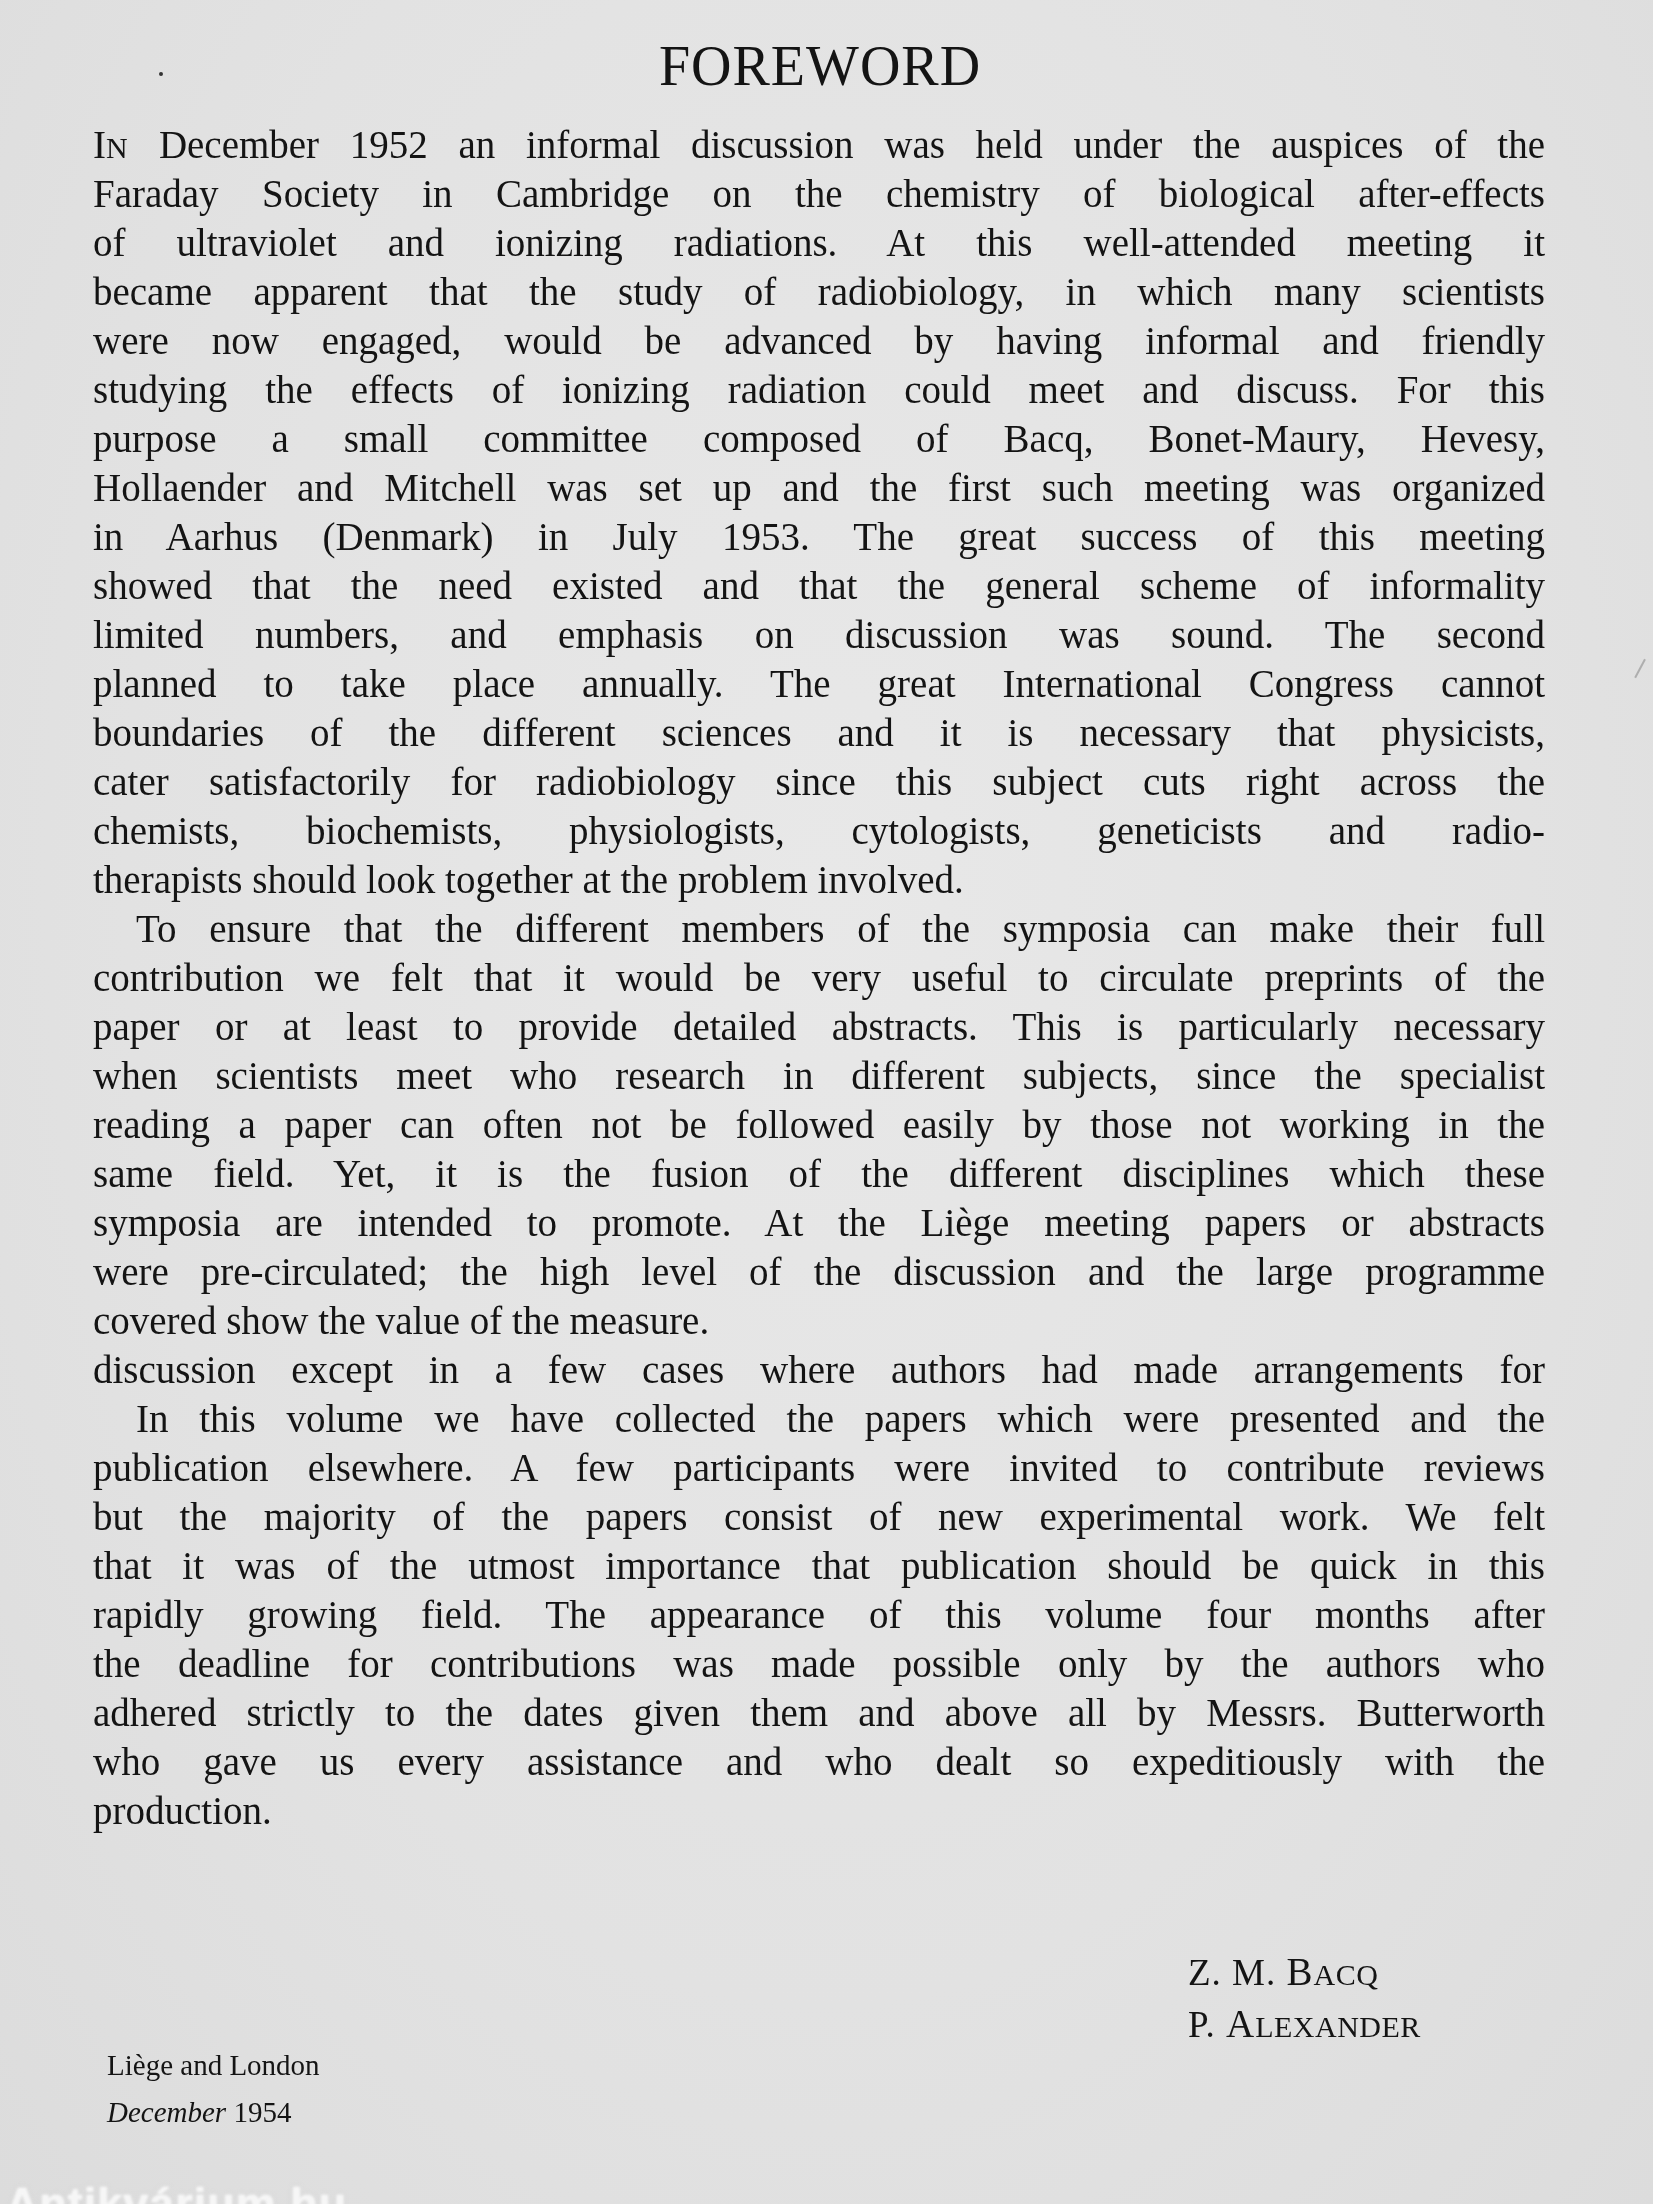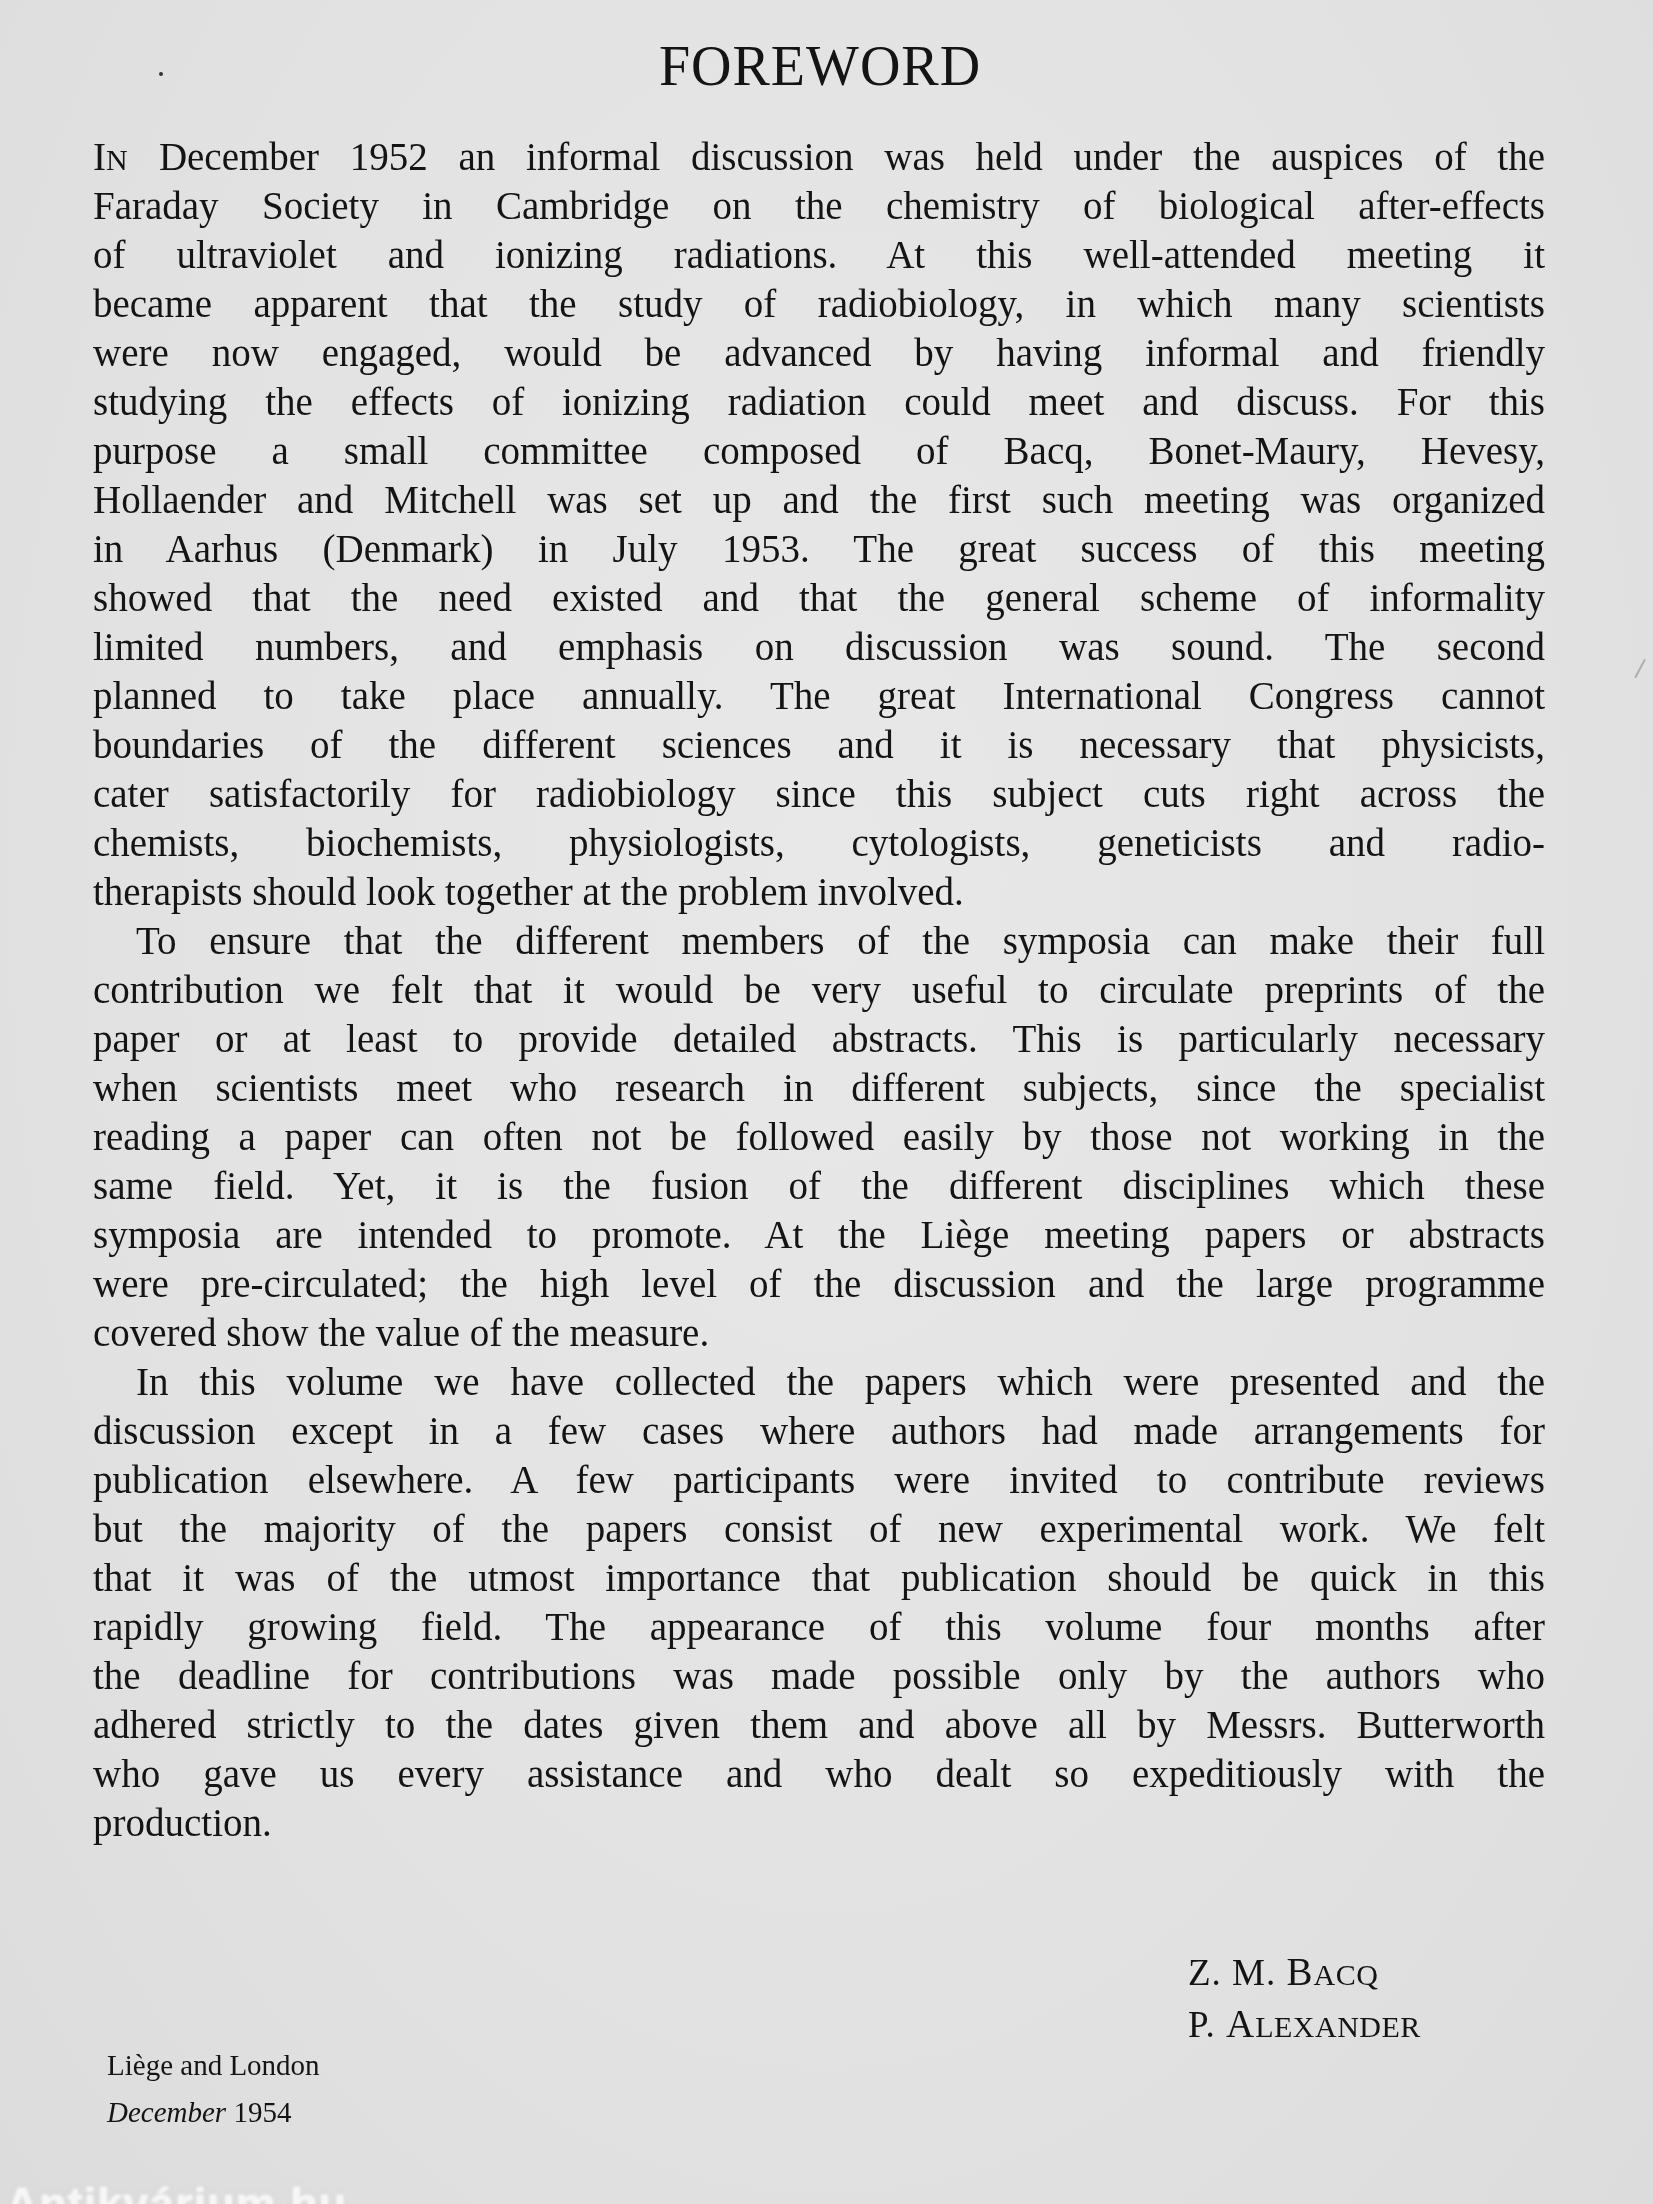--- a/index.html
+++ b/index.html
@@ -32,21 +32,21 @@
     position: absolute;
     left: 159px;
     top: 72px;
     width: 3.9px;
     height: 3.9px;
     border-radius: 50%;
     background: #333;
   }
   .body-text {
     position: absolute;
-    top: 132px;
+    top: 120px;
     left: 93px;
     width: 1452px;
   }
   .line {
     display: block;
     font-size: 39px;
     line-height: 49px;
     height: 49px;
     white-space: nowrap;
     text-align: justify;
@@ -145,22 +145,22 @@
     <span class="line">paper or at least to provide detailed abstracts.   This is particularly necessary</span>
     <span class="line">when scientists meet who research in different subjects, since the specialist</span>
     <span class="line">reading a paper can often not be followed easily by those not working in the</span>
     <span class="line">same field.  Yet, it is the fusion of the different disciplines which these</span>
     <span class="line">symposia are intended to promote.   At the Liège meeting papers or abstracts</span>
     <span class="line">were pre-circulated; the high level of the discussion and the large programme</span>
     <span class="line last">covered show the value of the measure.</span>
   </div>
 
   <div>
+    <span class="line">discussion except in a few cases where authors had made arrangements for</span>
     <span class="line indent">In this volume we have collected the papers which were presented and the</span>
-    <span class="line">discussion except in a few cases where authors had made arrangements for</span>
     <span class="line">publication elsewhere. A few participants were invited to contribute reviews</span>
     <span class="line">but the majority of the papers consist of new experimental work.   We felt</span>
     <span class="line">that it was of the utmost importance that publication should be quick in this</span>
     <span class="line">rapidly growing field.  The appearance of this volume four months after</span>
     <span class="line">the deadline for contributions was made possible only by the authors who</span>
     <span class="line">adhered strictly to the dates given them and above all by Messrs. Butterworth</span>
     <span class="line">who gave us every assistance and who dealt so expeditiously with the</span>
     <span class="line last">production.</span>
   </div>
 </div>

